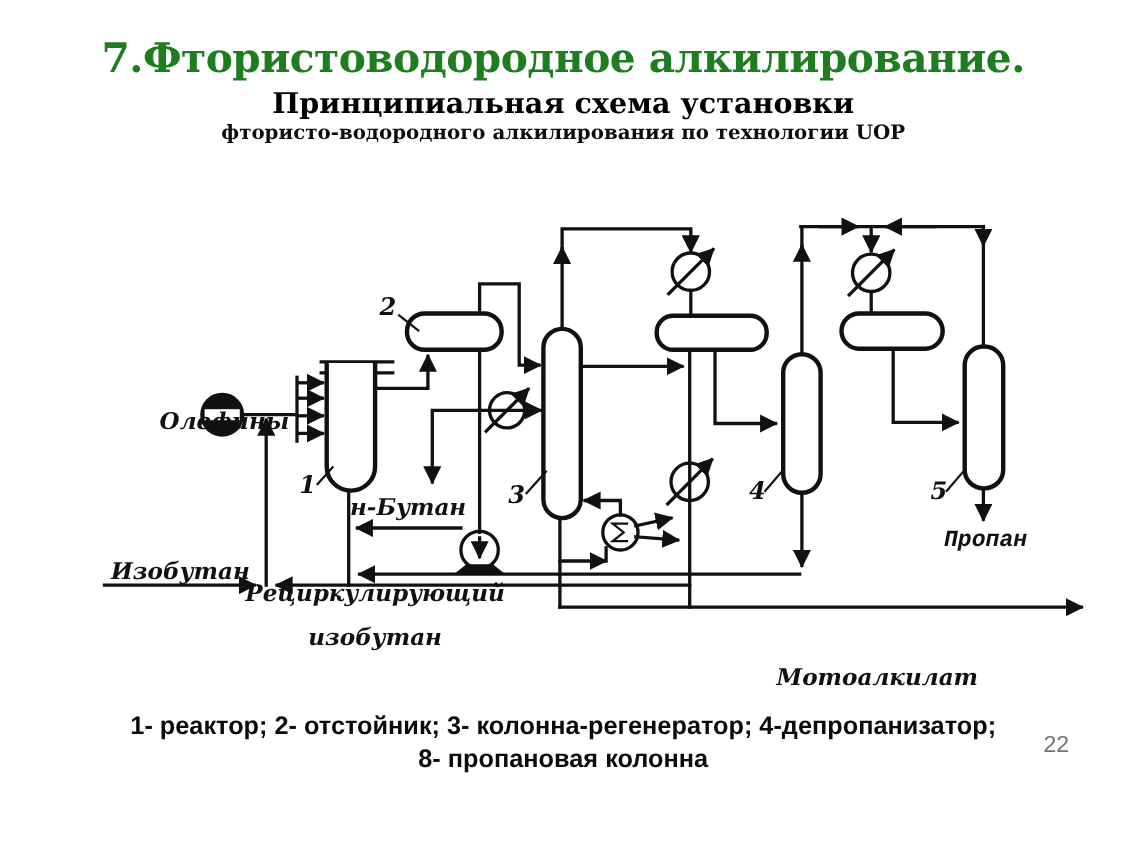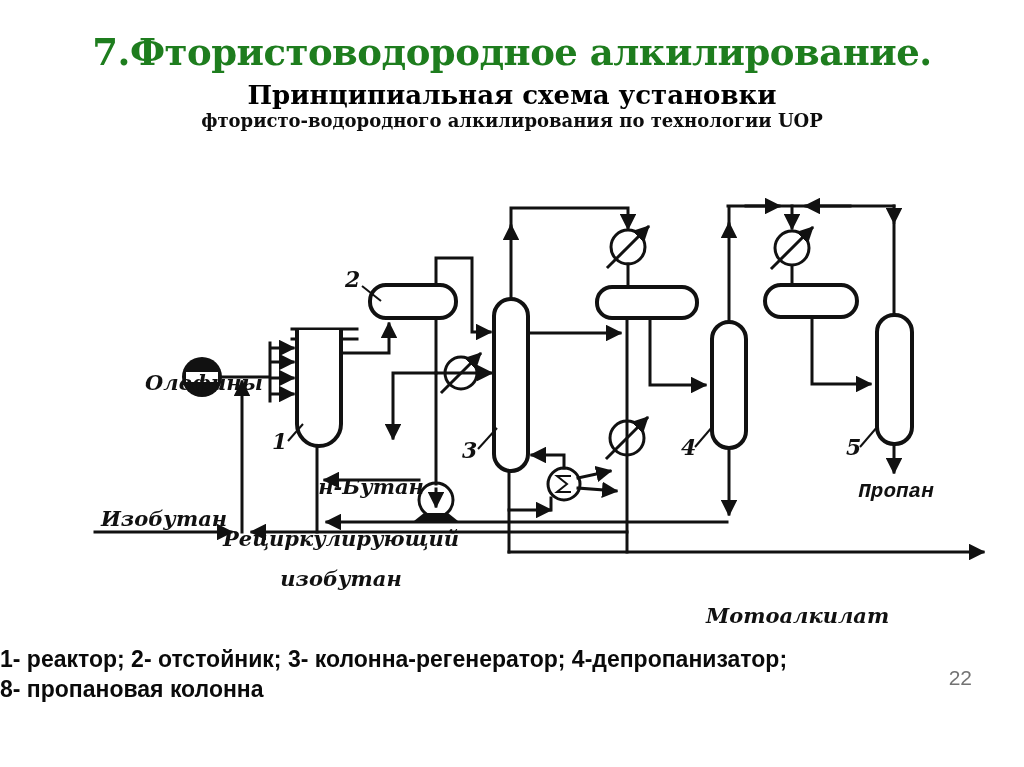--- a/index.html
+++ b/index.html
@@ -11,21 +11,21 @@
   #sub2{top:110px;font-size:18px;font-weight:bold;color:#0d0d0d;}
   #diagram-wrap{position:absolute;left:0;top:0;width:1024px;height:767px;}
   svg{position:absolute;left:0;top:0;}
   .ln{stroke:#111;stroke-width:3;fill:none;stroke-linecap:square;}
   .vsl{stroke:#111;stroke-width:4;fill:#fff;}
   .thin{stroke:#111;stroke-width:2;fill:none;}
   .arr{marker-end:url(#ah);}
   .slabel{position:absolute;font:bold italic 21px "DejaVu Serif", serif;color:#111;
           text-align:center;white-space:nowrap;}
   .eqnum{position:absolute;font:bold italic 22px "DejaVu Serif", serif;color:#111;}
-  .cap{position:absolute;left:0;width:100%;white-space:nowrap;
+  .cap{position:absolute;left:0;width:100%;text-align:center;white-space:nowrap;
        font:bold 23px "Liberation Sans", sans-serif;color:#0a0a0a;}
   #cap1{top:646px;}
   #cap2{top:676px;}
   #pagenum{position:absolute;top:666px;right:52px;
            font:21px "Liberation Sans", sans-serif;color:#737373;}
 </style>
 </head>
 <body>
 
 <div id="slide">
@@ -164,21 +164,21 @@
       <g>
         <path class="thin" d="M288 441 L303 424"></path>
         <path class="thin" d="M362 286 L381 301"></path>
         <path class="thin" d="M478 449 L497 428"></path>
         <path class="thin" d="M695 447 L713 426"></path>
         <path class="thin" d="M860 447 L878 426"></path>
       </g>
     </svg>
 
     <div class="slabel" style="left:144px;top:330px;width:120px;margin-top:40px;">Олефины</div>
-    <div class="slabel" style="left:316px;top:474px;width:110px;">н-Бутан</div>
+    <div class="slabel" style="left:316px;top:448px;width:110px;">н-Бутан</div>
     <div class="slabel" style="left:96px;top:506px;width:136px;">Изобутан</div>
     <div class="slabel" style="left:222px;top:526px;width:238px;">Рециркулирующий</div>
     <div class="slabel" style="left:222px;top:566px;width:238px;">изобутан</div>
     <div class="slabel" style="left:846px;top:480px;width:100px;font-family:Liberation Mono, monospace;">Пропан</div>
     <div class="slabel" style="left:706px;top:555px;width:180px;margin-top:48px;">Мотоалкилат</div>
 
     <div class="eqnum" style="left:272px;top:428px;">1</div>
     <div class="eqnum" style="left:345px;top:266px;">2</div>
     <div class="eqnum" style="left:462px;top:437px;">3</div>
     <div class="eqnum" style="left:681px;top:434px;">4</div>

